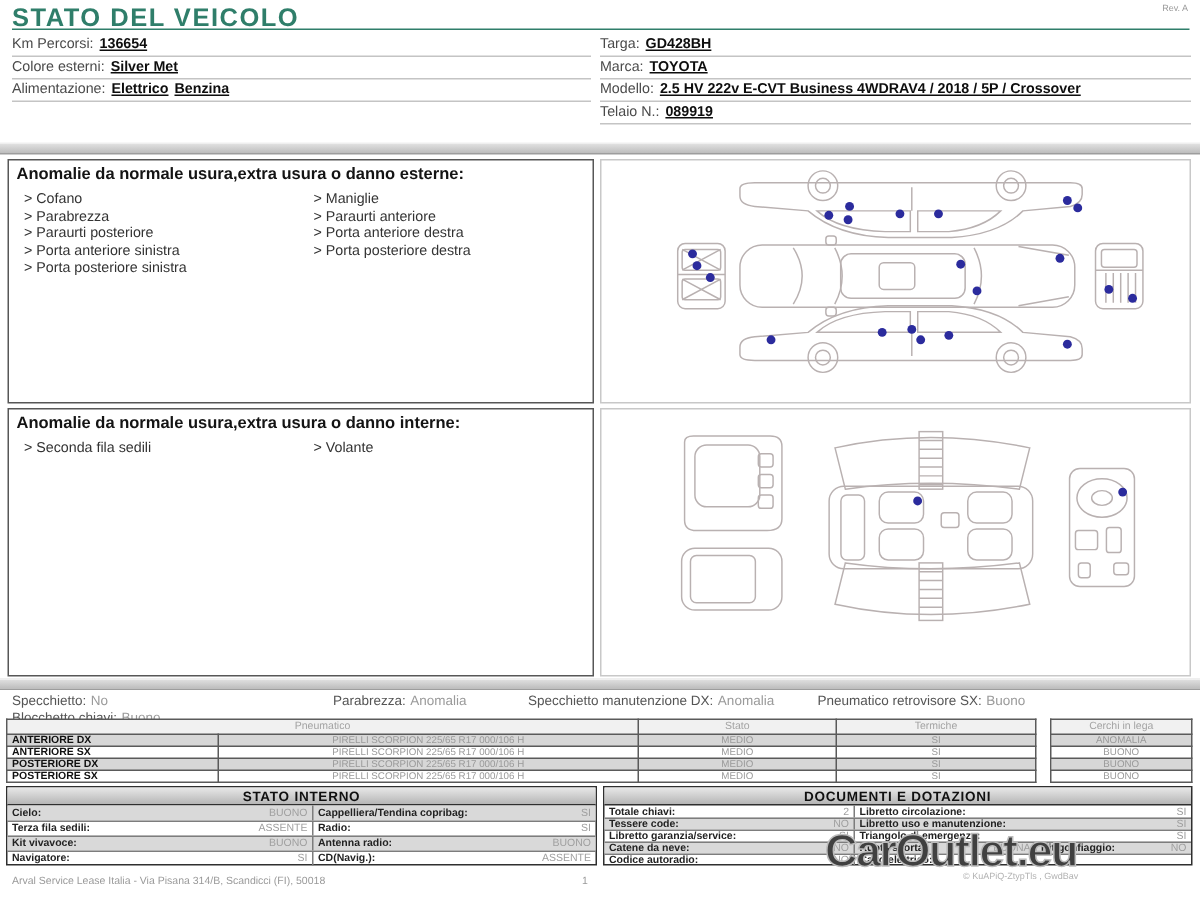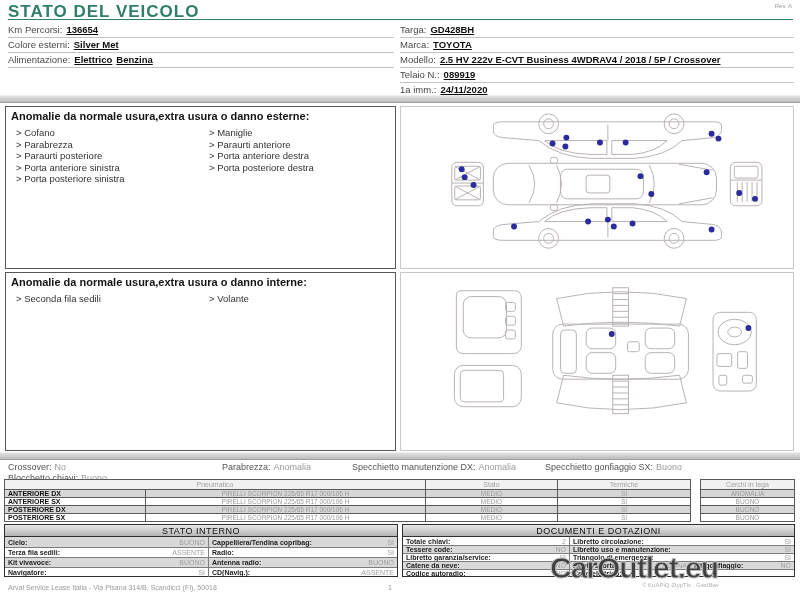--- a/index.html
+++ b/index.html
@@ -55,21 +55,21 @@
                          overflow:hidden; white-space:nowrap; }
   .tyres th { background:#f1f1f1; color:#a3a3a3; font-weight:normal; font-size:7px; height:10px; }
   .tyres .pos { text-align:left; font-weight:bold; color:#111; font-size:7px; }
   .tyres .g { color:#9a9a9a; }
   .tyres tr.odd { background:#d7d7d7; }
 
   
   .btable { position:absolute; top:524px; height:53px; border:1px solid #2f2f2f; background:#fff; font-size:7px; }
   #stato-interno { left:4px;   width:394px; }
   #documenti     { left:402px; width:393px; }
-  .btitle { height:12px; line-height:12px; text-align:center; font-weight:normal; font-size:9px; color:#101010;
+  .btitle { height:12px; line-height:12px; text-align:center; font-weight:bold; font-size:9px; color:#101010;
             letter-spacing:0.5px; background:linear-gradient(#e8e8e8,#b6b6b6); border-bottom:1px solid #2f2f2f; }
   .brow { display:flex; border-top:1px solid #7d7d7d; }
   .btable > .brow:nth-child(2) { border-top:none; }
   #stato-interno .brow { height:10px; }
   #documenti .brow { height:8px; }
   .brow.odd { background:#d9d9d9; }
   .bcell { display:flex; justify-content:space-between; align-items:center; padding:0 3px;
            border-left:1px solid #7d7d7d; overflow:hidden; white-space:nowrap; }
   .bcell:first-child { border-left:none; }
   .bcell.f { flex:1 1 auto; }
@@ -110,23 +110,20 @@
       <span>Targa:</span><b>GD428BH</b>
     </div>
     <div class="hrow">
       <span>Marca:</span><b>TOYOTA</b>
     </div>
     <div class="hrow">
       <span>Modello:</span><b>2.5 HV 222v E-CVT Business 4WDRAV4 / 2018 / 5P / Crossover</b>
     </div>
     <div class="hrow">
       <span>Telaio N.:</span><b>089919</b>
-    </div>
-    <div class="hrow">
-      <span>1a imm.:</span><b>24/11/2020</b>
     </div>
   </div>
 
   <div class="bar" id="bar1"></div>
 
   <section class="panel listpanel" id="ext-list">
     <h2>Anomalie da normale usura,extra usura o danno esterne:</h2>
     <ul class="icol c1">
       <li>&gt; Cofano</li>
       <li>&gt; Parabrezza</li>
@@ -271,33 +268,33 @@
       <g>
         <circle class="dot" cx="212" cy="62" r="3"></circle>
         <circle class="dot" cx="351" cy="56" r="3"></circle>
       </g>
     </svg>
   </section>
 
   <div class="bar" id="bar2"></div>
 
   <div class="summary" id="sum-grand">
-    <span>Crossover:</span><span class="sv">No</span>
+    <span>Specchietto:</span><span class="sv">No</span>
   </div>
   <div class="summary" id="sum-block">
     <span>Blocchetto chiavi:</span><span class="sv">Buono</span>
   </div>
   <div class="summary" id="sum-para">
     <span>Parabrezza:</span><span class="sv">Anomalia</span>
   </div>
   <div class="summary" id="sum-dx">
     <span>Specchietto manutenzione DX:</span><span class="sv">Anomalia</span>
   </div>
   <div class="summary" id="sum-sx">
-    <span>Specchietto gonfiaggio SX:</span><span class="sv">Buono</span>
+    <span>Pneumatico retrovisore SX:</span><span class="sv">Buono</span>
   </div>
 
   <table class="tyres" id="tyres-main">
     <colgroup>
         <col style="width:141px">
         <col style="width:280px">
         <col style="width:132px">
         <col style="width:133px">
       </colgroup>
     <tbody>

